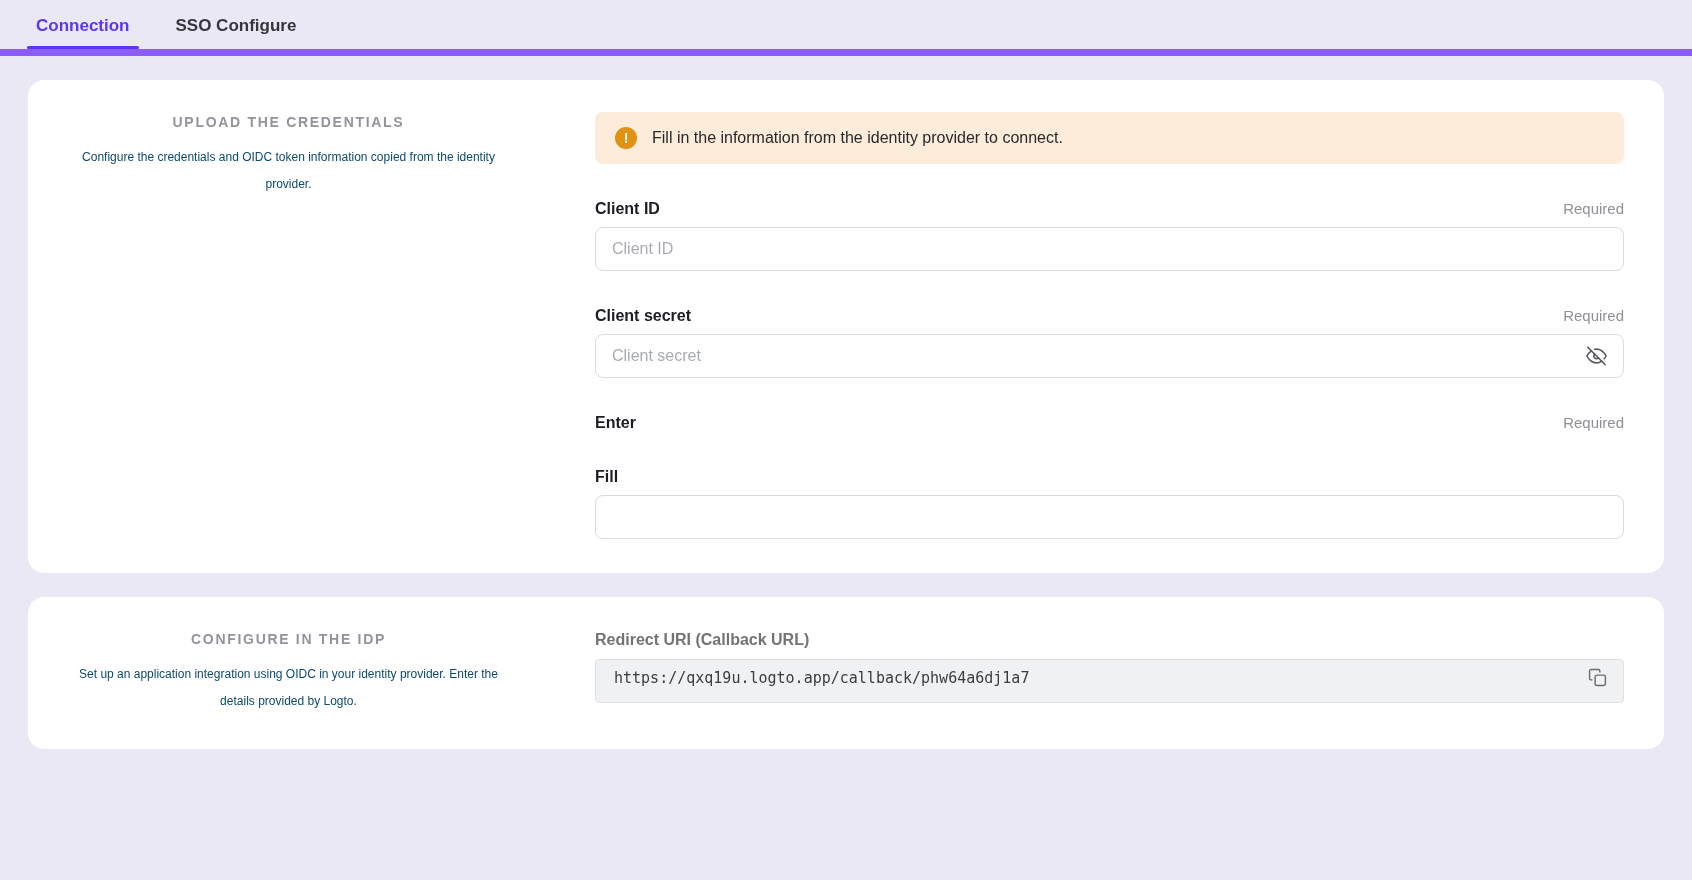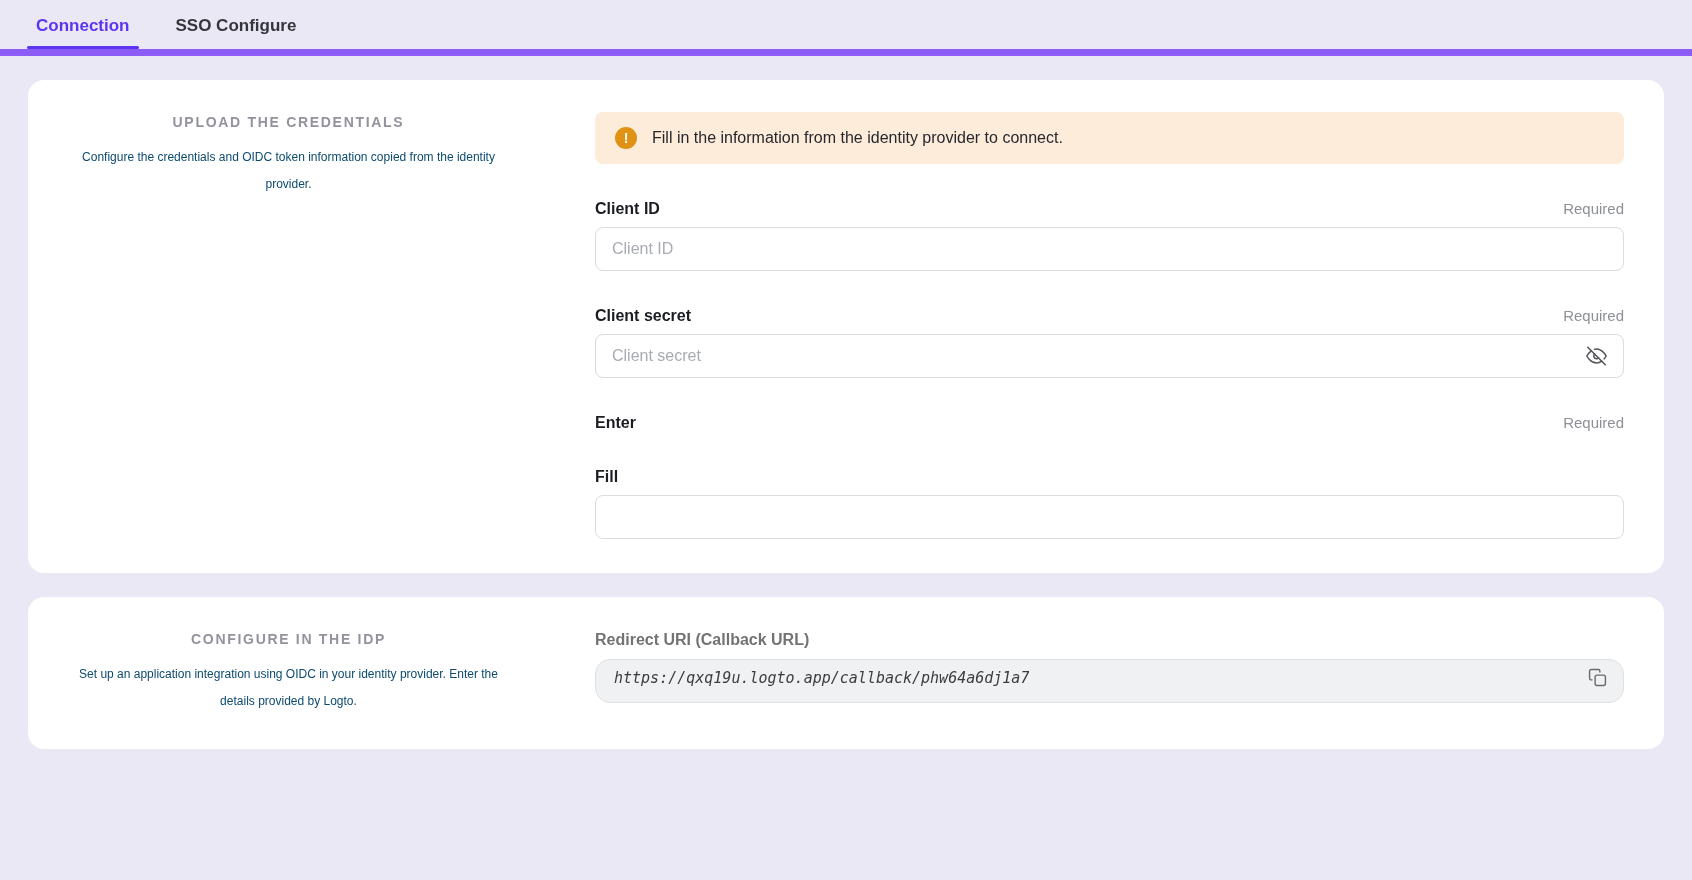--- a/index.html
+++ b/index.html
@@ -92,22 +92,22 @@
     border:none; background:none; padding:4px;
     color:#55575c; display:flex; cursor:pointer;
   }
 
   
   .redirect-label { font-size:16px; font-weight:600; color:#737373; margin:2px 0 10px; }
   .copy-field {
     display:flex; align-items:center; justify-content:space-between;
     background:#f0f1f2;
     border:1px solid #dfe0e3;
-    border-radius:15px;
-    height:44px; padding:0 12px 7px 18px;font-style:italic;
+    border-radius:4px;
+    height:44px; padding:0 12px 7px 18px;
   }
   .copy-value {
     font-family:"DejaVu Sans Mono", monospace;
     font-size:15px; color:#3a3c40;
     white-space:nowrap; overflow:hidden;
   }
   .copy-btn {
     border:none; background:none; padding:4px;
     color:#6b6c72; display:flex; cursor:pointer; flex:none;
   }

